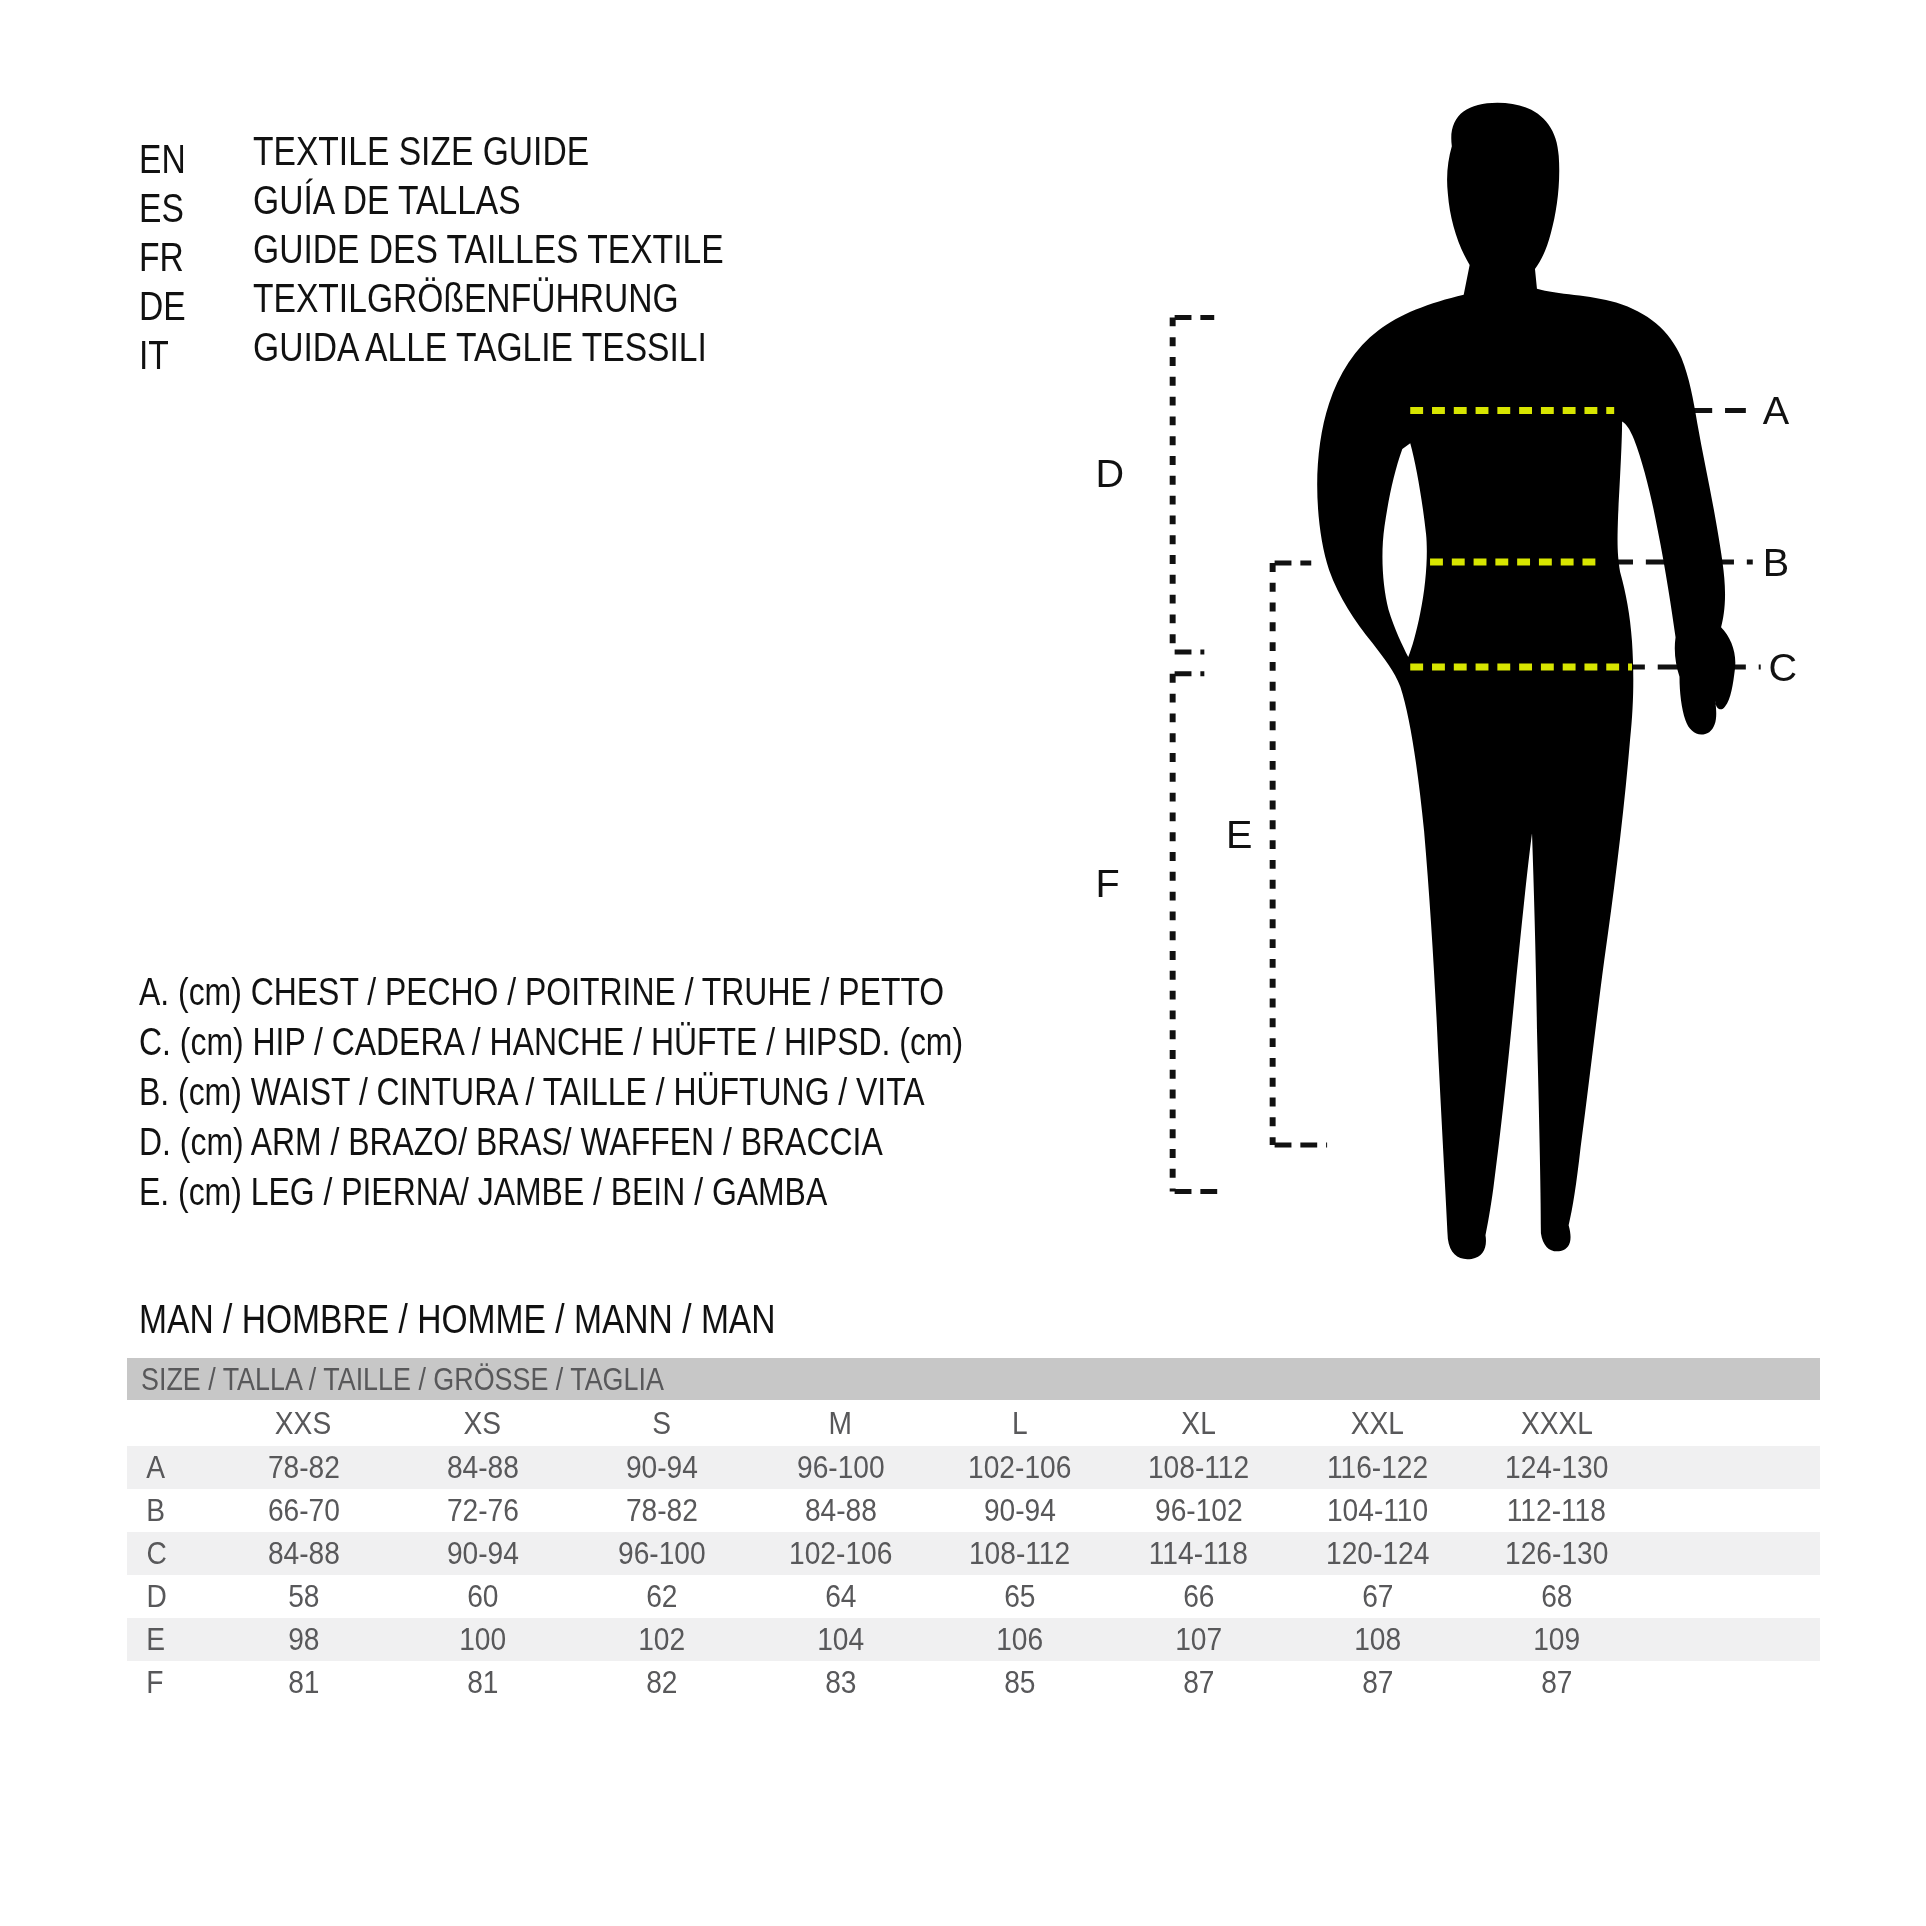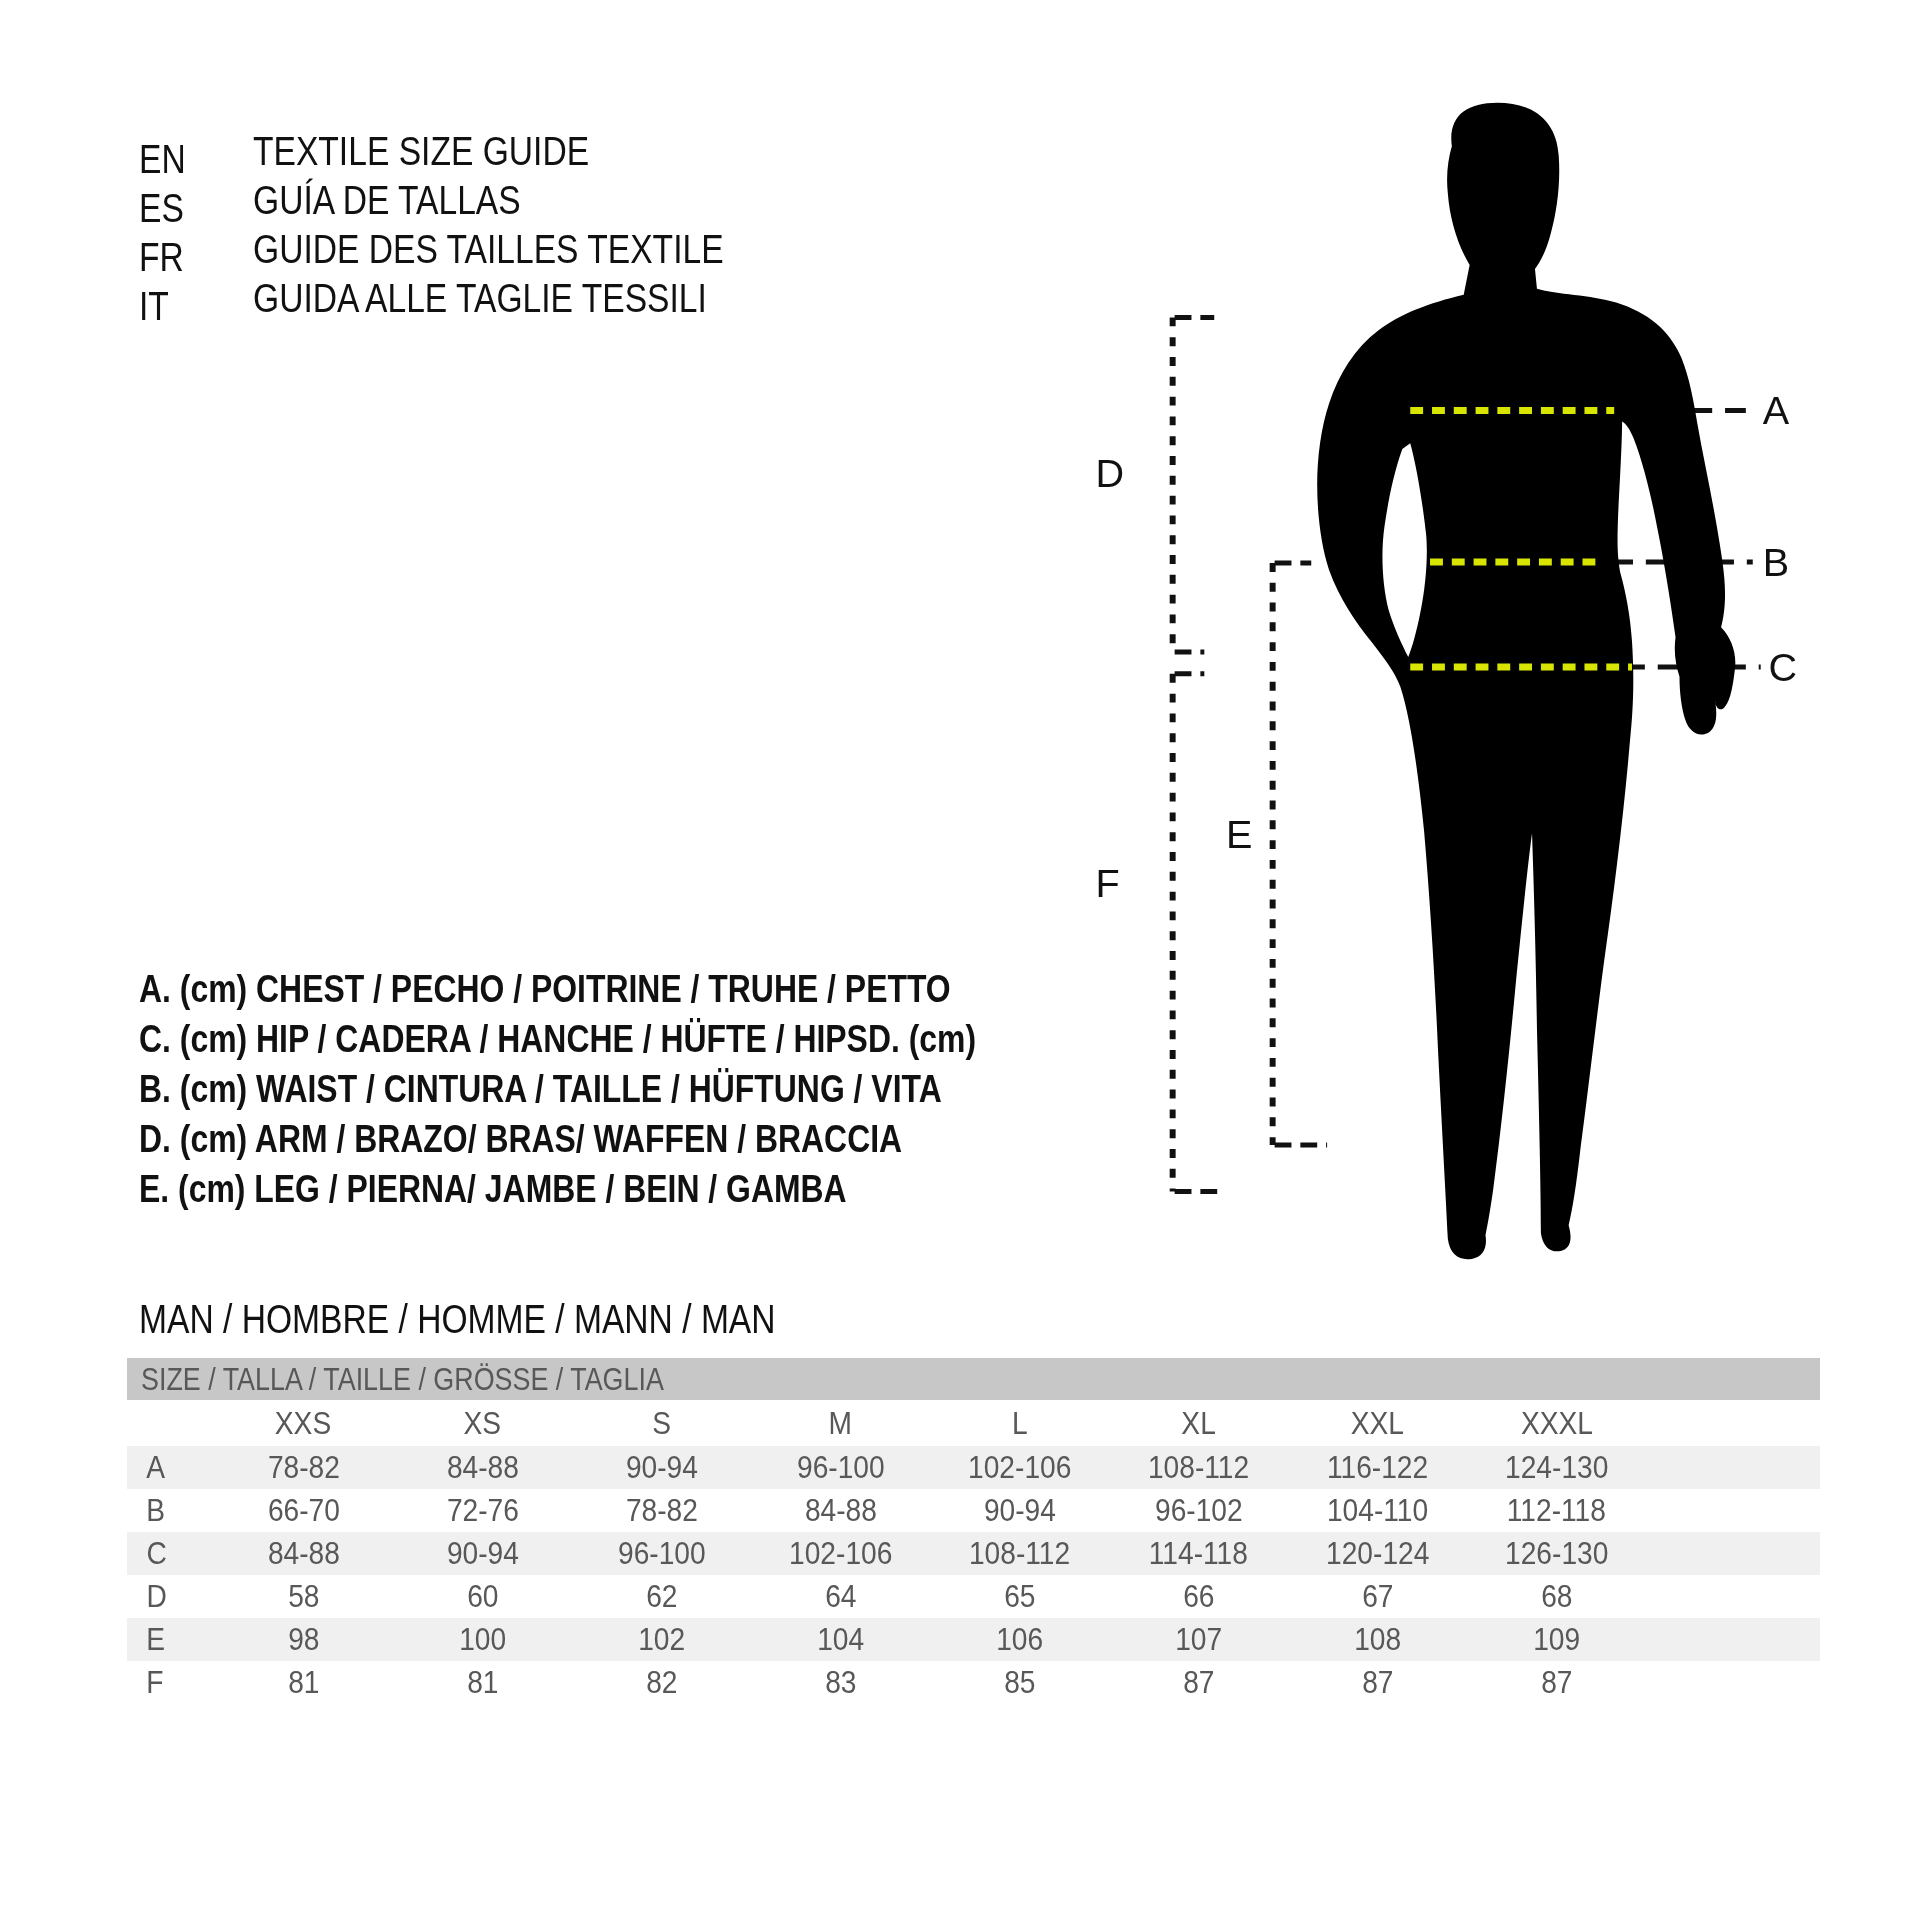--- a/index.html
+++ b/index.html
@@ -9,21 +9,21 @@
   }
   .cond{display:inline-block;transform:scaleX(0.84);transform-origin:0 50%;white-space:nowrap;}
   .condc{display:inline-block;transform:scaleX(0.88);transform-origin:50% 50%;white-space:nowrap;}
 
   
   .lang-block{position:absolute;left:139px;top:127px;}
   .lang-row{display:flex;align-items:center;height:49px;font-size:40px;}
   .lang-code{width:114px;flex:0 0 114px;margin-top:16px;}
   
   .meas-block{position:absolute;left:139px;top:964px;}
-  .meas-row{display:flex;align-items:center;height:50px;font-size:38px;font-weight:bold;}
+  .meas-row{display:flex;align-items:flex-end;height:50px;font-size:38px;}
   
   .cat-line{position:absolute;left:139px;top:1292px;height:50px;display:flex;align-items:flex-end;font-size:40px;}
 
   
   .size-table{position:absolute;left:127px;top:1358px;width:1693px;}
   .st-bar{height:42px;display:flex;align-items:center;padding-left:14px;box-sizing:border-box;font-size:32px;}
   .st-grid{display:grid;grid-template-columns:87px repeat(8,179px) 1fr;}
   .st-cell{height:43px;display:flex;align-items:center;justify-content:center;font-size:32px;}
   .st-size-row .st-cell{height:46px;}
   .st-label{justify-content:flex-start;padding-left:18px;box-sizing:border-box;}
@@ -44,20 +44,24 @@
       <span class="lang-code"><span class="cond">EN</span></span>
       <span class="cond">TEXTILE SIZE GUIDE</span>
     </div>
     <div class="lang-row">
       <span class="lang-code"><span class="cond">ES</span></span>
       <span class="cond">GUÍA DE TALLAS</span>
     </div>
     <div class="lang-row">
       <span class="lang-code"><span class="cond">FR</span></span>
       <span class="cond">GUIDE DES TAILLES TEXTILE</span>
+    </div>
+    <div class="lang-row">
+      <span class="lang-code"><span class="cond">DE</span></span>
+      <span class="cond">TEXTILGRÖßENFÜHRUNG</span>
     </div>
     <div class="lang-row">
       <span class="lang-code"><span class="cond">IT</span></span>
       <span class="cond">GUIDA ALLE TAGLIE TESSILI</span>
     </div>
   </div>
 
   <div class="meas-block">
     <div class="meas-row">
         <span class="cond">A. (cm) CHEST / PECHO / POITRINE / TRUHE / PETTO</span>

